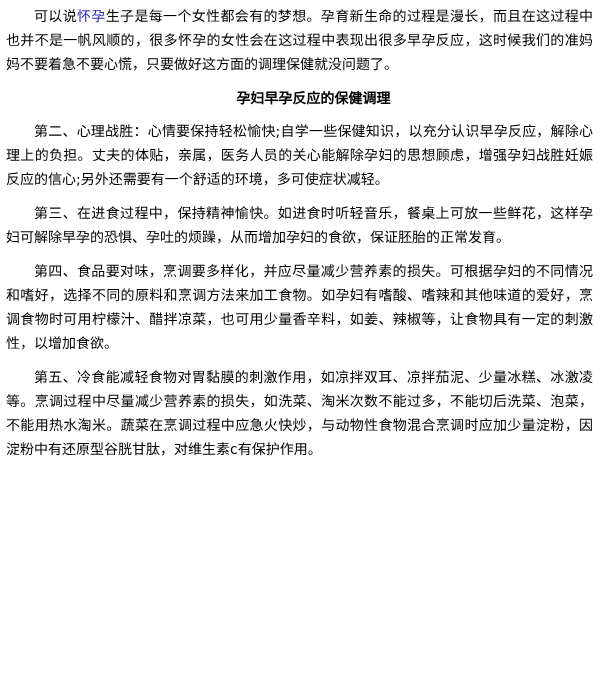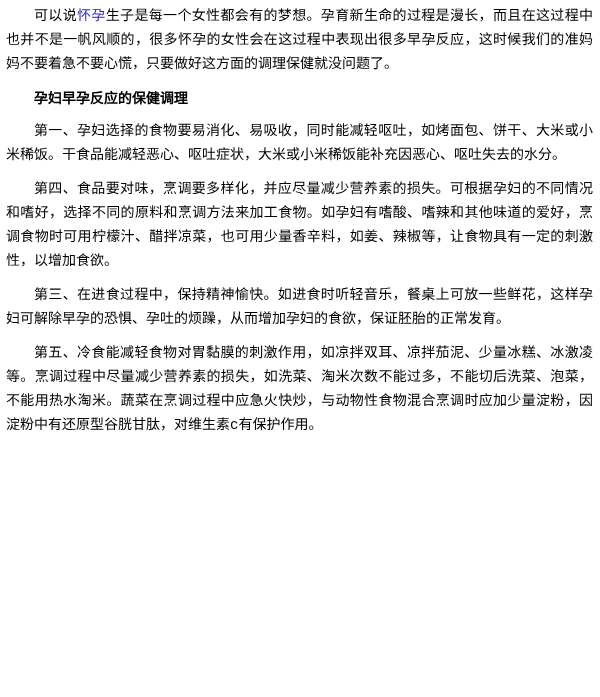--- a/index.html
+++ b/index.html
@@ -23,32 +23,31 @@
     box-sizing: border-box;
     padding: 0 7px 0 6px;
   }
   .para {
     margin: 0 0 10px 0;
     text-indent: 2em;
     text-align: justify;
     text-justify: inter-ideograph;
     letter-spacing: 0;
     word-break: break-all;
-    font-family: Liberation Mono, monospace;
   }
   .para:last-child {
     margin-bottom: 0;
   }
   .heading {
     margin: 0 0 9px 0;
     font-size: 14px;
     line-height: 24px;
     font-weight: bold;
     text-indent: 2em;
-    text-align: left;
+    text-align: center;
   }
   .lead {
     margin-top: 4px;
   }
   a.inline-link,
   .inline-link {
     color: #2b2bbf;
     text-decoration: none;
     cursor: pointer;
   }
@@ -56,24 +55,24 @@
 </head>
 <body>
 
 <div class="article">
 
   <p class="para lead"><span>可以说</span><span class="inline-link">怀孕</span><span>生子是每一个女性都会有的梦想。孕育新生命的过程是漫长，而且在这过程中也并不是一帆风顺的，很多怀孕的女性会在这过程中表现出很多早孕反应，这时候我们的准妈妈不要着急不要心慌，只要做好这方面的调理保健就没问题了。</span></p>
 
   <h2 class="heading">孕妇早孕反应的保健调理</h2>
 
 
+  <p class="para">第二、心理战胜：心情要保持轻松愉快;自学一些保健知识，以充分认识早孕反应，解除心理上的负担。丈夫的体贴，亲属，医务人员的关心能解除孕妇的思想顾虑，增强孕妇战胜妊娠反应的信心;另外还需要有一个舒适的环境，多可使症状减轻。</p>
 
 
-  <p class="para">第一、孕妇选择的食物要易消化、易吸收，同时能减轻呕吐，如烤面包、饼干、大米或小米稀饭。干食品能减轻恶心、呕吐症状，大米或小米稀饭能补充因恶心、呕吐失去的水分。</p>
 
 
+  <p class="para">第三、在进食过程中，保持精神愉快。如进食时听轻音乐，餐桌上可放一些鲜花，这样孕妇可解除早孕的恐惧、孕吐的烦躁，从而增加孕妇的食欲，保证胚胎的正常发育。</p>
+
   <p class="para">第四、食品要对味，烹调要多样化，并应尽量减少营养素的损失。可根据孕妇的不同情况和嗜好，选择不同的原料和烹调方法来加工食物。如孕妇有嗜酸、嗜辣和其他味道的爱好，烹调食物时可用柠檬汁、醋拌凉菜，也可用少量香辛料，如姜、辣椒等，让食物具有一定的刺激性，以增加食欲。</p>
-
-  <p class="para">第三、在进食过程中，保持精神愉快。如进食时听轻音乐，餐桌上可放一些鲜花，这样孕妇可解除早孕的恐惧、孕吐的烦躁，从而增加孕妇的食欲，保证胚胎的正常发育。</p>
 
   <p class="para">第五、冷食能减轻食物对胃黏膜的刺激作用，如凉拌双耳、凉拌茄泥、少量冰糕、冰激凌等。烹调过程中尽量减少营养素的损失，如洗菜、淘米次数不能过多，不能切后洗菜、泡菜，不能用热水淘米。蔬菜在烹调过程中应急火快炒，与动物性食物混合烹调时应加少量淀粉，因淀粉中有还原型谷胱甘肽，对维生素c有保护作用。</p>
 
 </div>
 
 </body></html>

